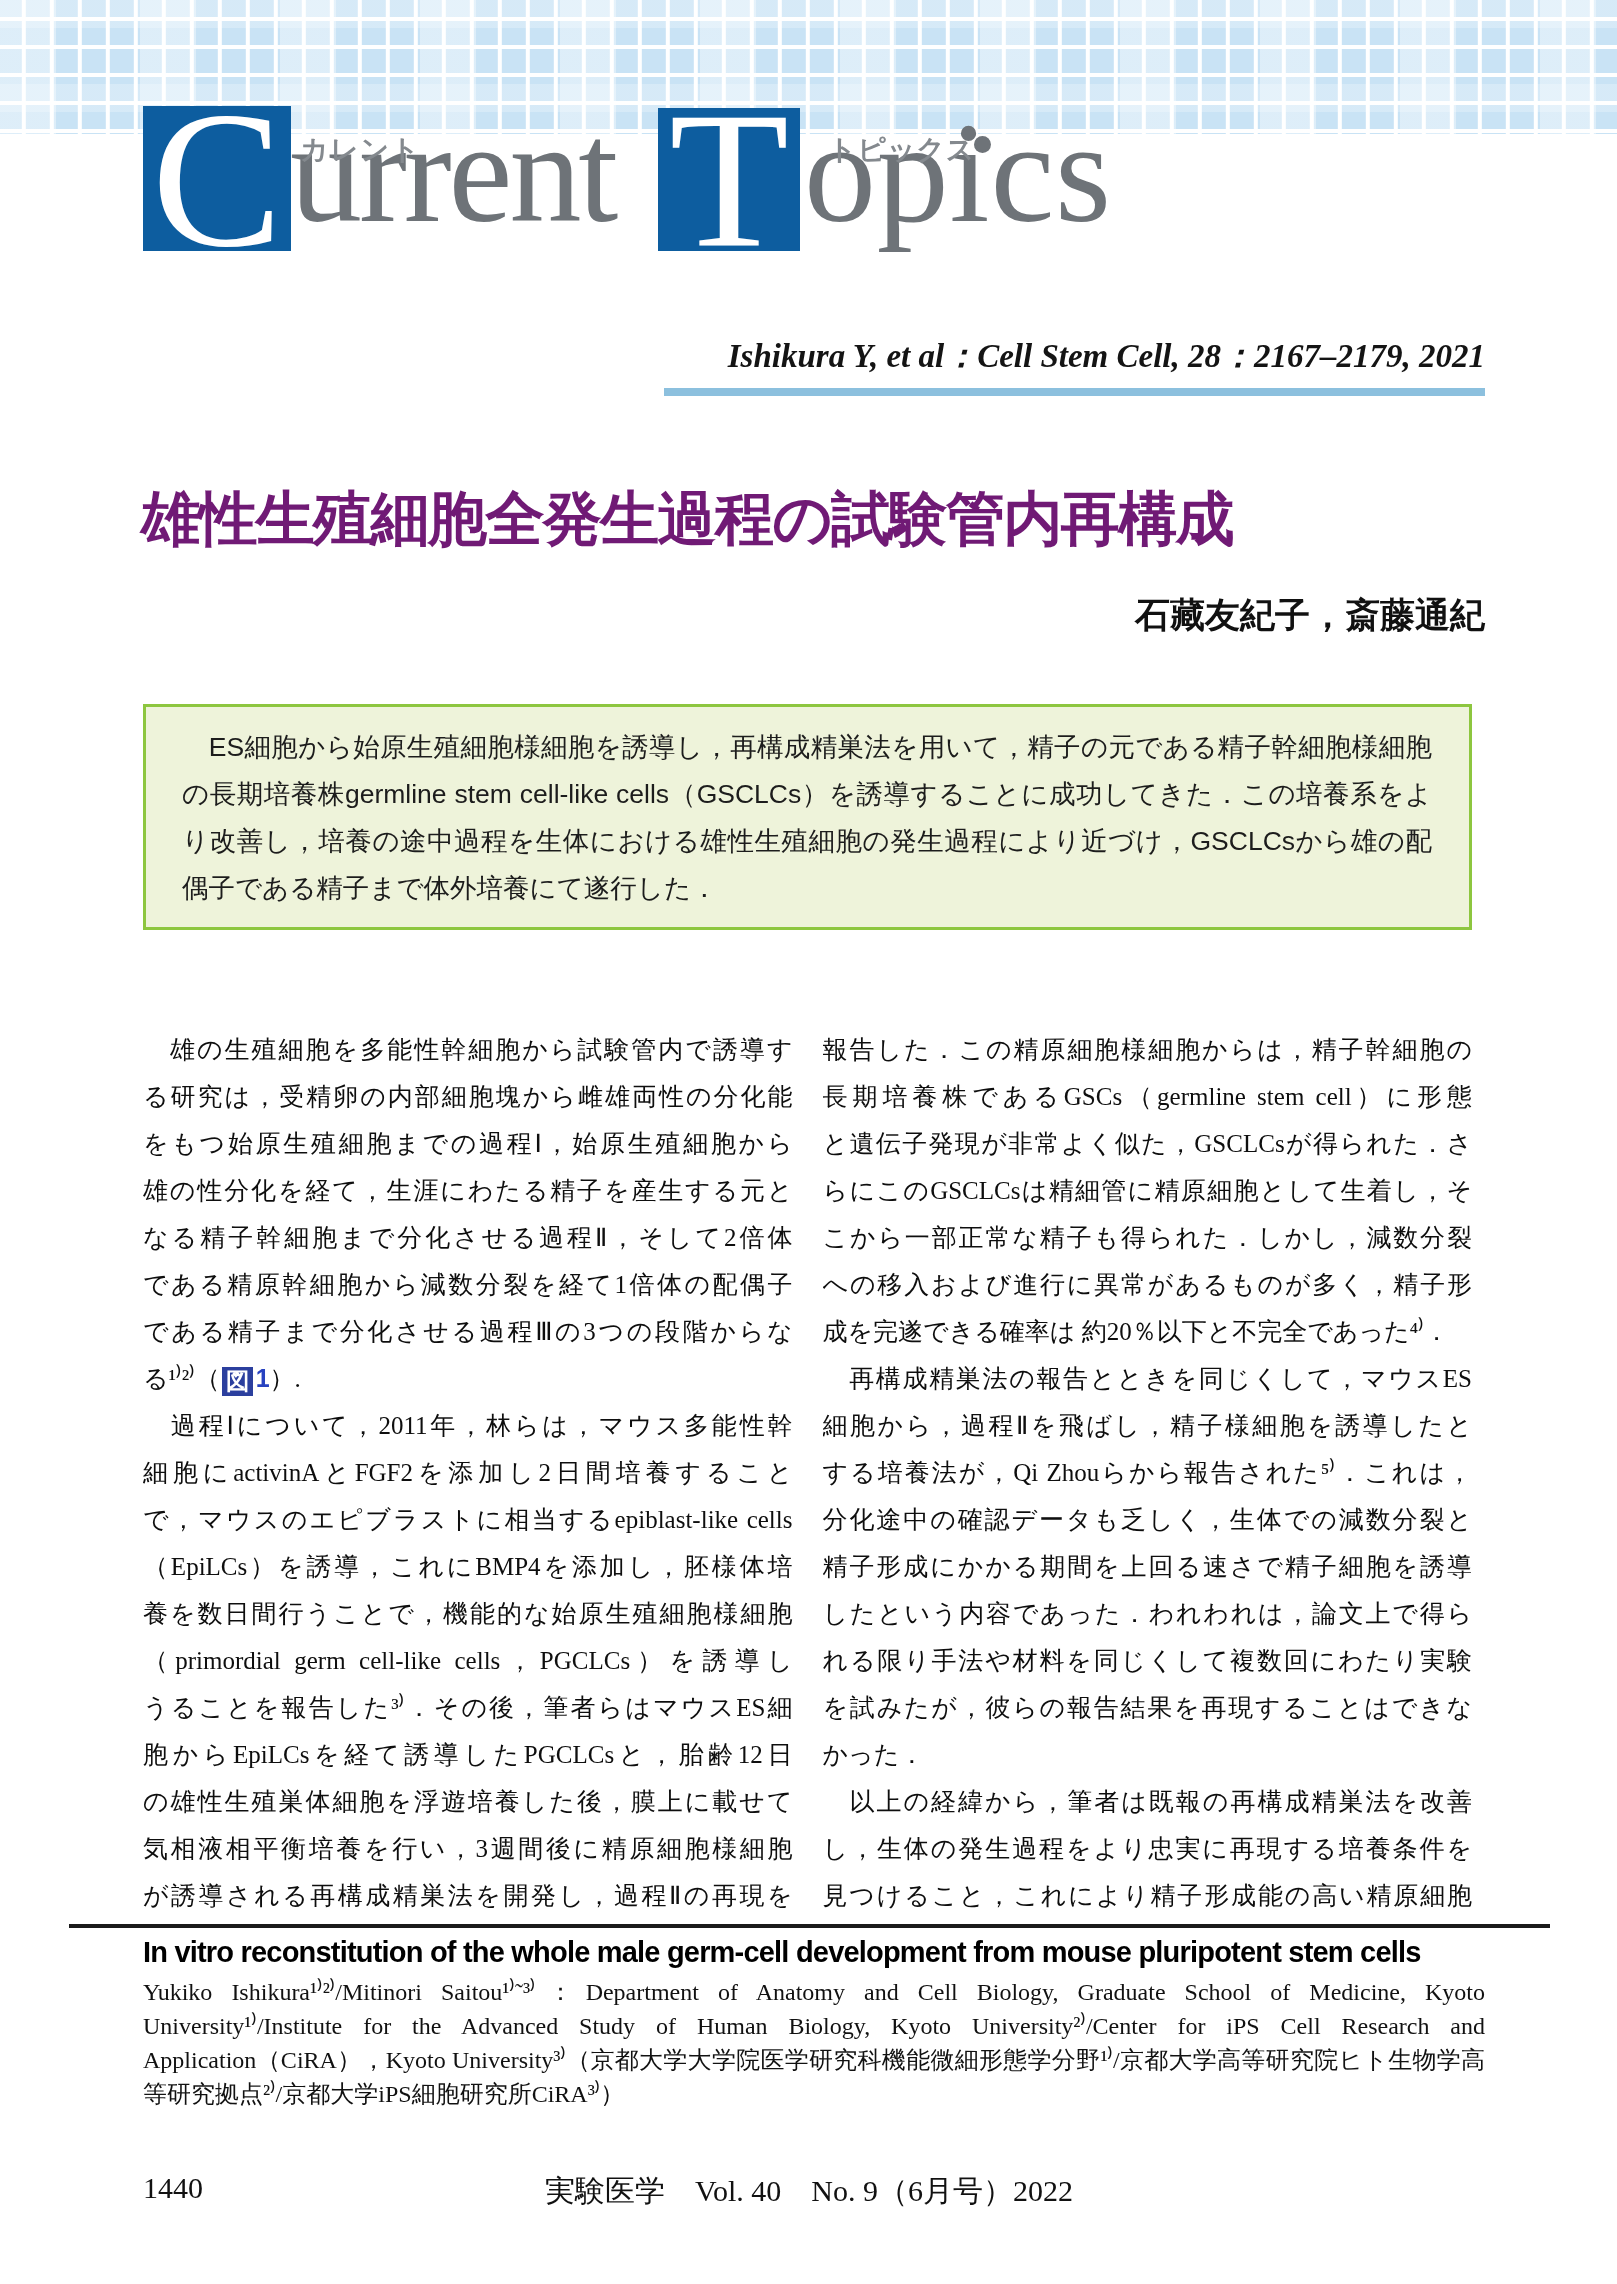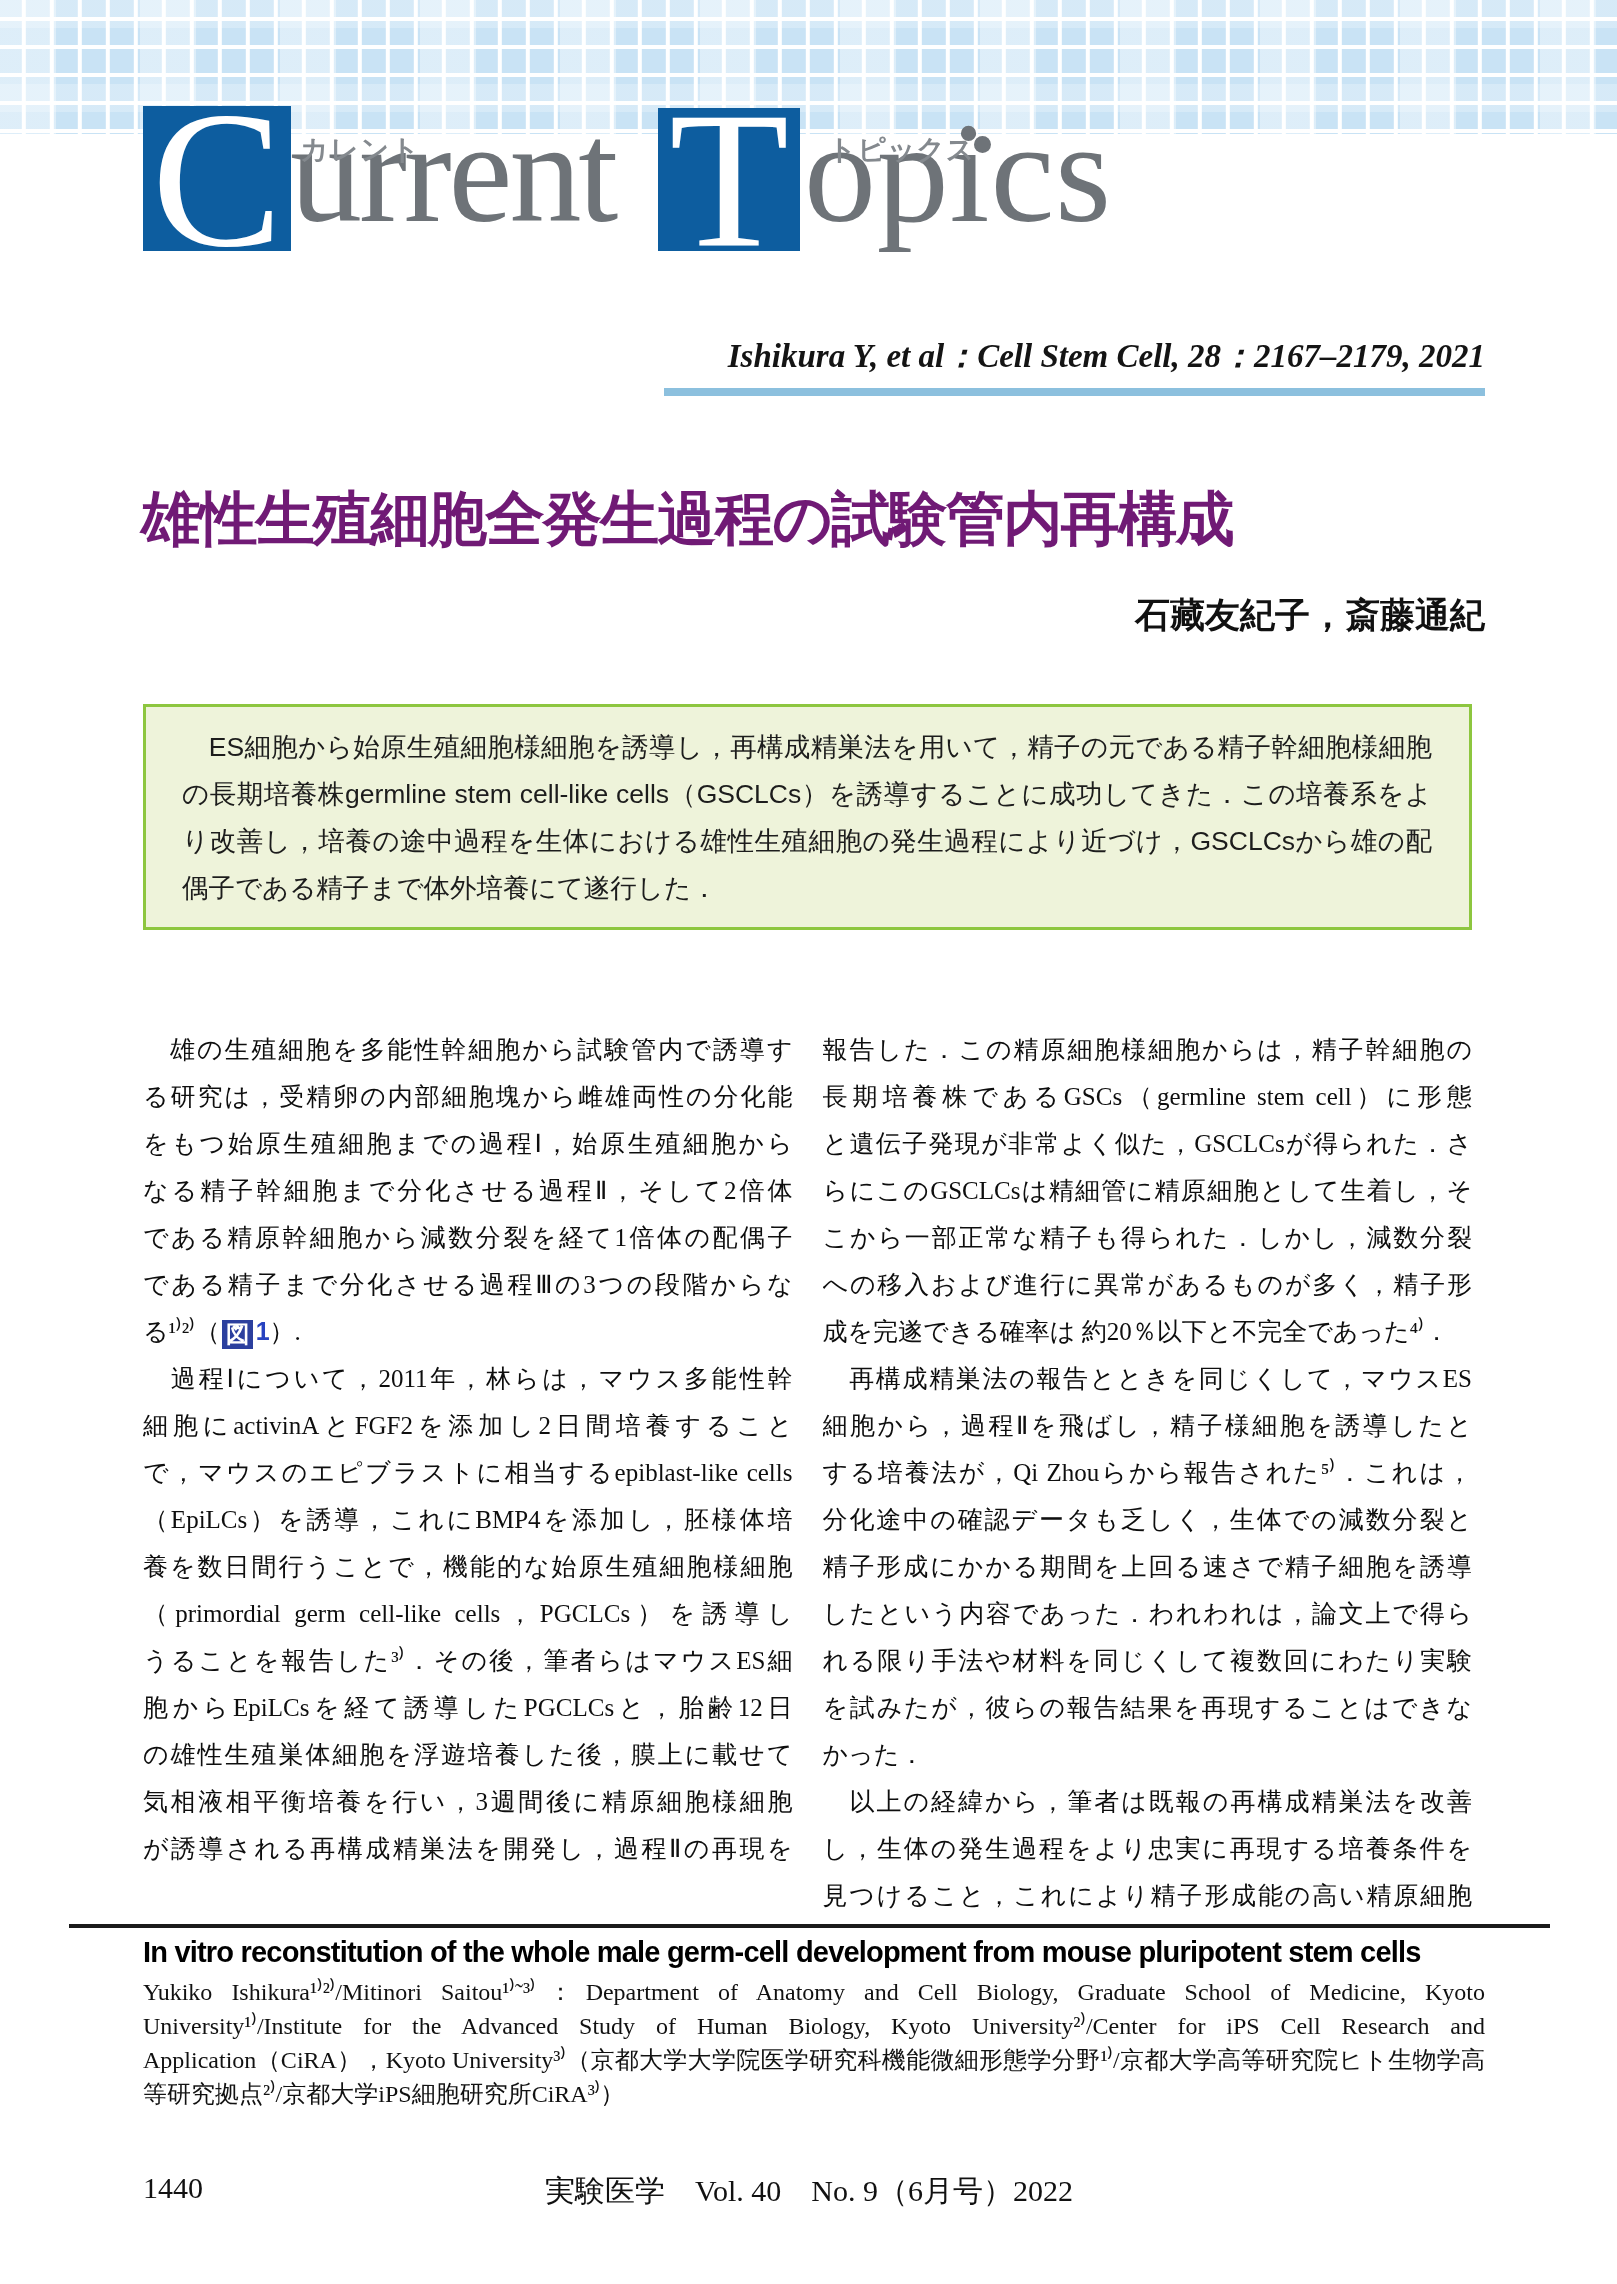--- a/index.html
+++ b/index.html
@@ -108,20 +108,21 @@
 
   <div class="abstract-box">
     <p class="abstract-text">　ES細胞から始原生殖細胞様細胞を誘導し，再構成精巣法を用いて，精子の元である精子幹細胞様細胞の長期培養株germline stem cell-like cells（GSCLCs）を誘導することに成功してきた．この培養系をより改善し，培養の途中過程を生体における雄性生殖細胞の発生過程により近づけ，GSCLCsから雄の配偶子である精子まで体外培養にて遂行した．</p>
   </div>
 
   <div class="body-columns">
     <div class="col">
         <div class="body-line">　雄の生殖細胞を多能性幹細胞から試験管内で誘導す</div>
         <div class="body-line">る研究は，受精卵の内部細胞塊から雌雄両性の分化能</div>
         <div class="body-line">をもつ始原生殖細胞までの過程Ⅰ，始原生殖細胞から</div>
+        <div class="body-line">雄の性分化を経て，生涯にわたる精子を産生する元と</div>
         <div class="body-line">なる精子幹細胞まで分化させる過程Ⅱ，そして2倍体</div>
         <div class="body-line">である精原幹細胞から減数分裂を経て1倍体の配偶子</div>
         <div class="body-line">である精子まで分化させる過程Ⅲの3つの段階からな</div>
         <div class="body-line para-end"><span>る¹⁾²⁾（</span><span class="seg-fig-box">図</span><span class="seg-fig-num">1</span><span>）.</span></div>
         <div class="body-line">　過程Ⅰについて，2011年，林らは，マウス多能性幹</div>
         <div class="body-line">細胞にactivinAとFGF2を添加し2日間培養すること</div>
         <div class="body-line">で，マウスのエピブラストに相当するepiblast-like cells</div>
         <div class="body-line">（EpiLCs）を誘導，これにBMP4を添加し，胚様体培</div>
         <div class="body-line">養を数日間行うことで，機能的な始原生殖細胞様細胞</div>
         <div class="body-line">（primordial germ cell-like cells，PGCLCs）を誘導し</div>

